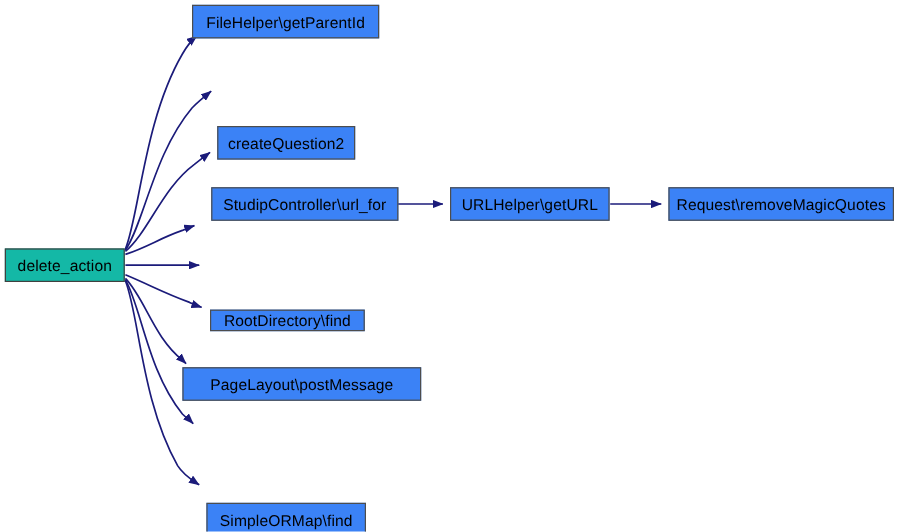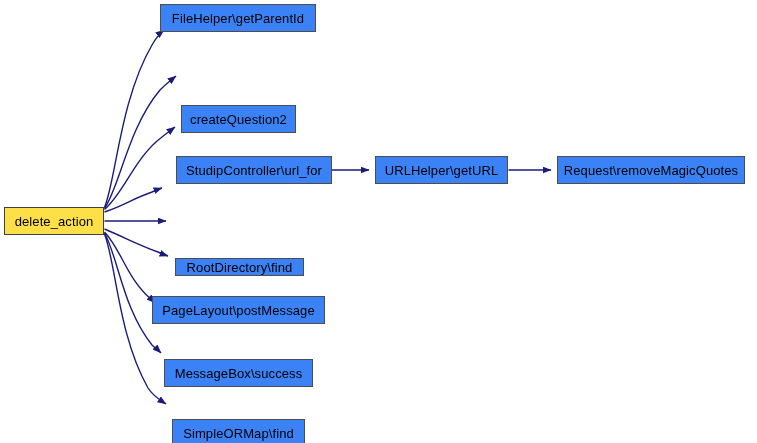--- a/index.html
+++ b/index.html
@@ -35,21 +35,21 @@
     font-size: 13px;
     line-height: 1;
     display: flex;
     align-items: center;
     justify-content: center;
     white-space: nowrap;
     letter-spacing: 0.1px;
     z-index: 2;
   }
   .node.current {
-    background: #fde047;
+    background: #14b8a6;
     border-color: #404040;
   }
   .node-label {
     display: block;
     pointer-events: none;
   }
 </style>
 </head>
 <body>
 
@@ -80,25 +80,22 @@
     </div>
     <div class="node" style="left: 181px; top: 105px; width: 115px; height: 28px;">
       <span class="node-label">createQuestion2</span>
     </div>
     <div class="node" style="left: 160px; top: 156px; width: 156px; height: 28px; margin-left: 16px;">
       <span class="node-label">StudipController\url_for</span>
     </div>
     <div class="node" style="left: 175px; top: 258px; width: 129px; height: 18px;">
       <span class="node-label">RootDirectory\find</span>
     </div>
-    <div class="node" style="left: 152px; top: 296px; width: 173px; height: 28px;">
+    <div class="node" style="left: 152px; top: 306px; width: 199px; height: 28px;">
       <span class="node-label">PageLayout\postMessage</span>
-    </div>
-    <div class="node" style="left: 164px; top: 359px; width: 149px; height: 28px;">
-      <span class="node-label">MessageBox\success</span>
     </div>
     <div class="node" style="left: 172px; top: 394px; width: 133px; height: 28px; margin-top: 25px;">
       <span class="node-label">SimpleORMap\find</span>
     </div>
     <div class="node" style="left: 375px; top: 156px; width: 133px; height: 28px; text-align: center;">
       <span class="node-label">URLHelper\getURL</span>
     </div>
     <div class="node" style="left: 557px; top: 156px; width: 188px; height: 28px;">
       <span class="node-label">Request\removeMagicQuotes</span>
     </div>

